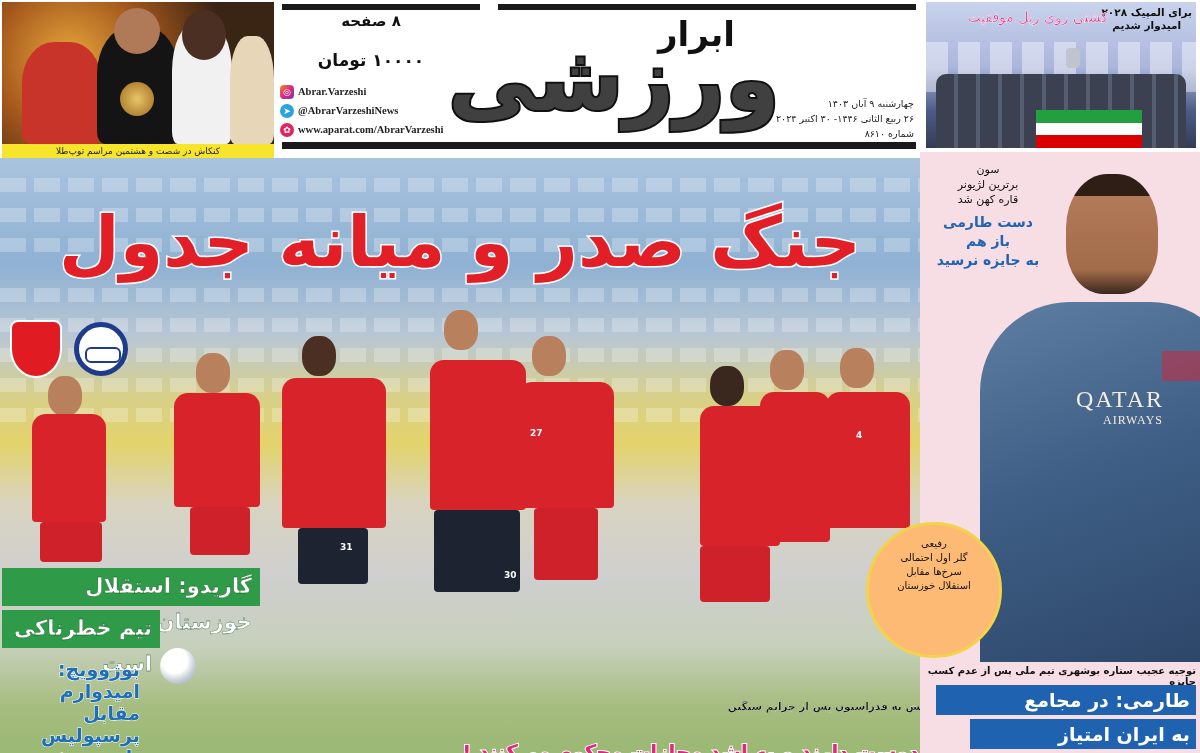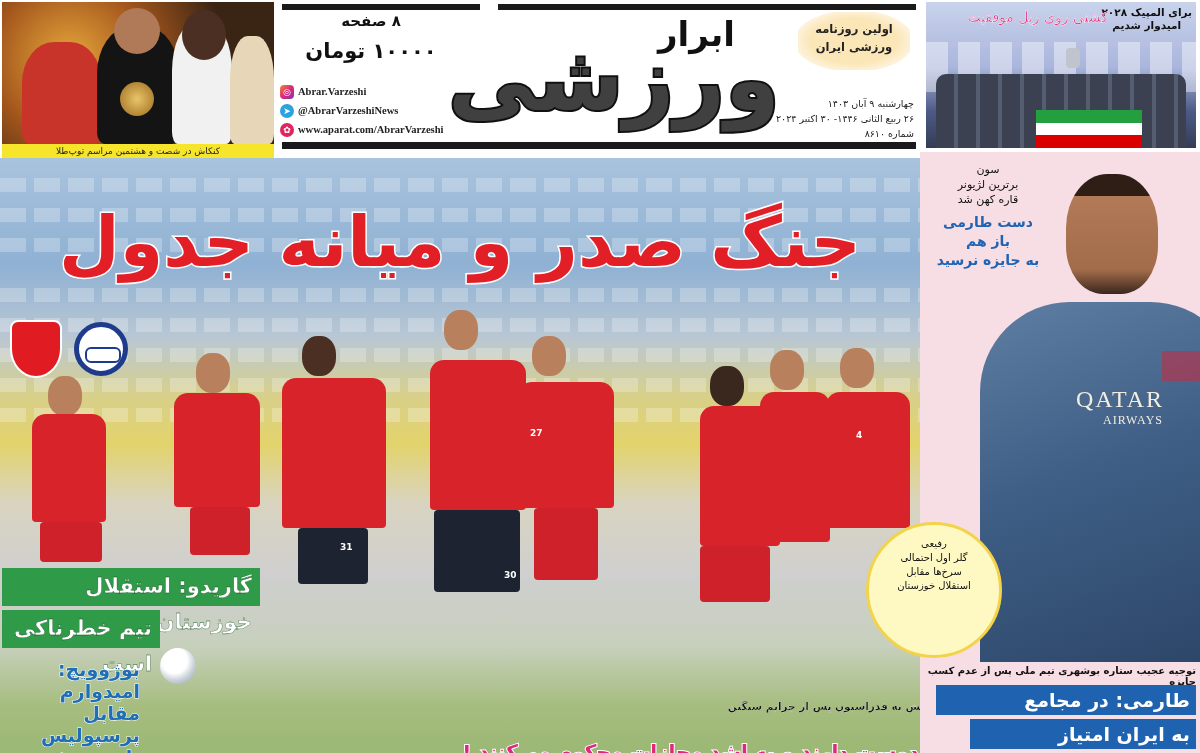--- a/index.html
+++ b/index.html
@@ -10,21 +10,21 @@
 
   
   #masthead { left: 278px; top: 0; width: 642px; height: 152px; background: #fff; }
   .rule { position: absolute; background: #1a1a1a; height: 6px; }
   #rule-top-left { left: 4px; top: 4px; width: 198px; }
   #rule-top-right { left: 220px; top: 4px; width: 418px; }
   #rule-bottom { left: 4px; top: 142px; width: 634px; height: 7px; }
 
   #price-box { left: 8px; top: 12px; width: 170px; text-align: center; }
   #price-box .pages { font-size: 15px; font-weight: bold; color: #111; }
-  #price-box .price { font-size: 21px; font-weight: bold; color: #111; margin-top: 9px; }
+  #price-box .price { font-size: 17px; font-weight: bold; color: #111; margin-top: 20px; }
 
   #social { left: 2px; top: 82px; width: 190px; }
   .social-row { display: flex; align-items: center; height: 19px; gap: 4px; }
   .social-row .ico { width: 14px; height: 14px; border-radius: 4px; display: inline-flex; align-items: center; justify-content: center; color: #fff; font-size: 9px; flex: none; }
   .social-row .txt { font-family: "Liberation Serif", serif; font-size: 10.5px; font-weight: bold; color: #222; white-space: nowrap; }
   .ico-ig { background: linear-gradient(135deg, #f58529, #dd2a7b 50%, #8134af); }
   .ico-tg { background: #2aa3df; border-radius: 50% !important; }
   .ico-ap { background: #e0245e; border-radius: 50% !important; }
 
   #logo { left: 170px; top: 6px; width: 300px; height: 136px; }
@@ -98,21 +98,21 @@
   .qatar { position: absolute; left: 96px; top: 234px; color: #f3ede0; font-family: "Liberation Serif", serif; text-align: center; }
   .qatar .q1 { font-size: 24px; letter-spacing: 2px; }
   .qatar .q2 { font-size: 12px; letter-spacing: 1px; margin-left: 26px; }
   .watermark { position: absolute; left: 182px; top: 199px; width: 98px; height: 30px; background: rgba(205, 40, 60, .55); }
 
   #right-col .text-block { position: absolute; left: 4px; top: 10px; width: 128px; text-align: center; direction: rtl; }
   #right-col .kicker div { font-size: 11px; font-weight: normal; color: #111; line-height: 15px; }
   #right-col .headline { margin-top: 6px; }
   #right-col .headline div { font-size: 14px; font-weight: bold; color: #1e63b4; line-height: 19px; }
 
-  #circle-note { left: 866px; top: 522px; width: 136px; height: 136px; border-radius: 50%; background: #fef9c3; border: 3px solid #f3d34a; text-align: center; direction: rtl; padding-top: 12px; }
+  #circle-note { left: 866px; top: 522px; width: 136px; height: 136px; border-radius: 50%; background: #fdba74; border: 3px solid #f3d34a; text-align: center; direction: rtl; padding-top: 12px; }
   #circle-note .body div { font-size: 10px; color: #111; line-height: 14px; }
   #circle-note .headline div { font-size: 13px; font-weight: bold; color: #1f7c3a; line-height: 17px; }
   #circle-note .headline { margin-top: 4px; }
 
   #taremi-kicker { left: 924px; top: 665px; width: 272px; text-align: right; direction: rtl; font-size: 10px; color: #111; font-weight: bold; }
   .blue-cap { position: absolute; right: 4px; background: #1f62b0; color: #fff; font-weight: bold; direction: rtl; text-align: right; padding: 0 6px; font-size: 19px; height: 30px; line-height: 30px; }
   #taremi-line-1 { top: 685px; width: 260px; }
   #taremi-line-2 { top: 719px; width: 226px; }
 </style>
 </head>
@@ -157,24 +157,20 @@
       <span class="ico ico-ap">✿</span>
       <span class="txt">www.aparat.com/AbrarVarzeshi</span>
     </div>
   </div>
 
   <div id="logo" class="abs">
     <div class="abrar">ابرار</div>
     <div class="varzeshi">ورزشی</div>
   </div>
 
-  <div id="slogan" class="abs rtl">
-    <div>اولین روزنامه</div>
-    <div>ورزشی ایران</div>
-  </div>
 
   <div id="dateline" class="abs rtl">
     <div>چهارشنبه ۹ آبان ۱۴۰۳</div>
     <div>۲۶ ربیع الثانی ۱۴۴۶- ۳۰ اکتبر ۲۰۲۴</div>
     <div>شماره ۸۶۱۰</div>
   </div>
 </div>
 
 <div id="promo-right" class="abs">
   <div class="photo">

